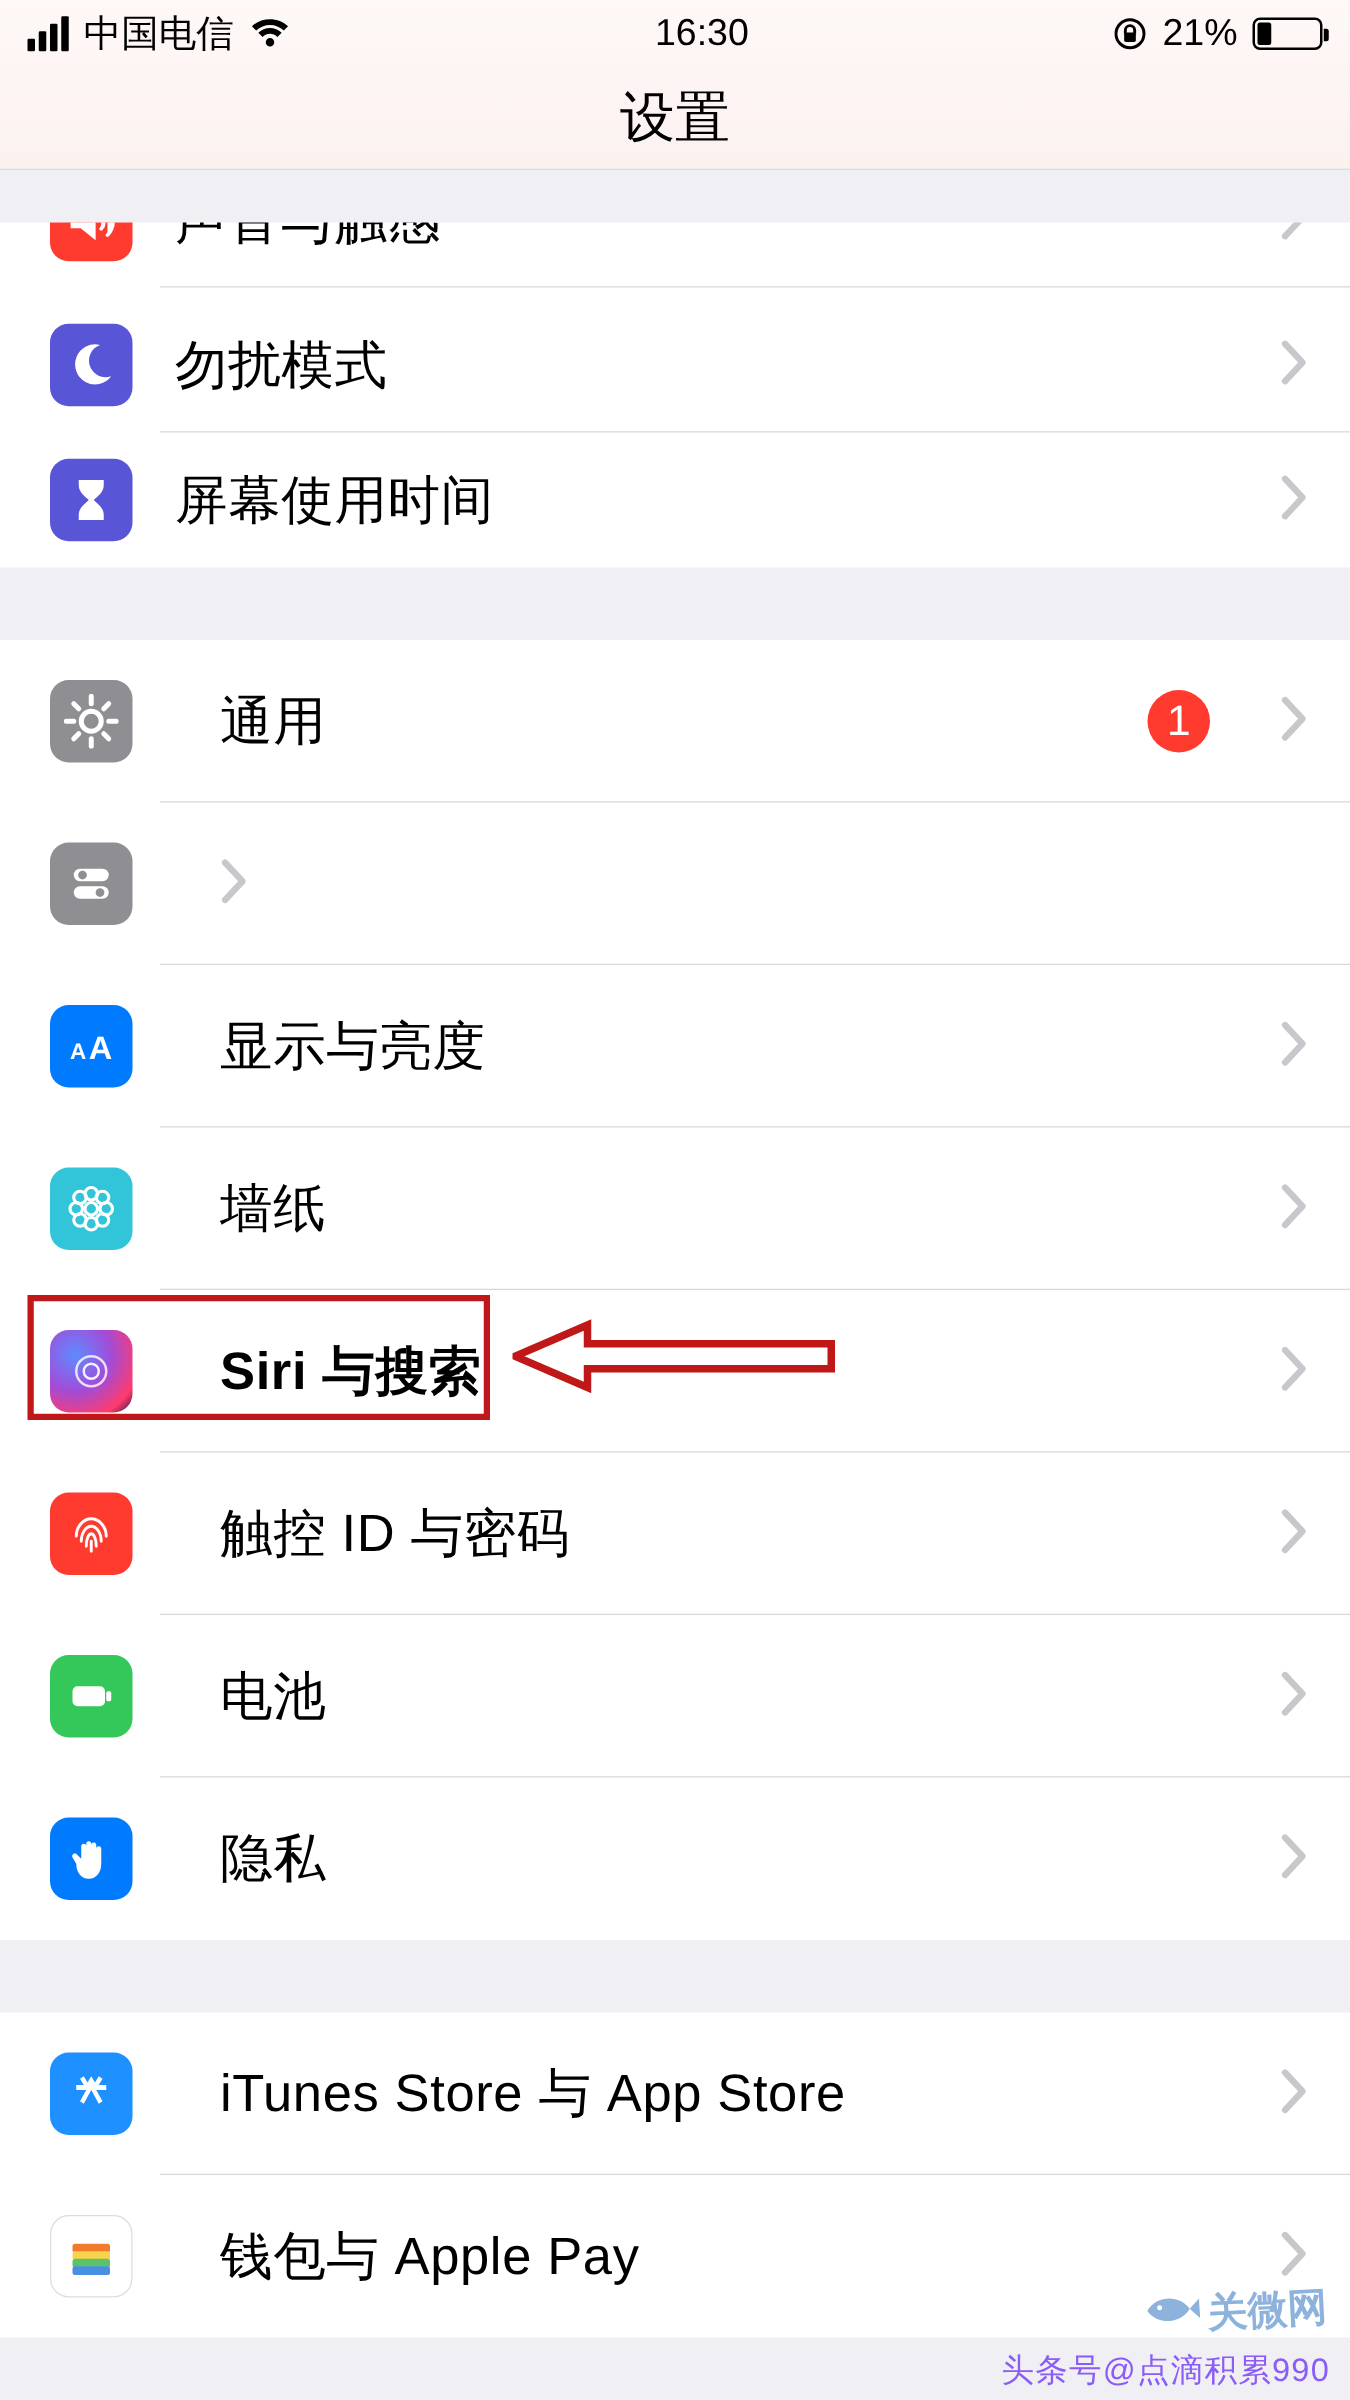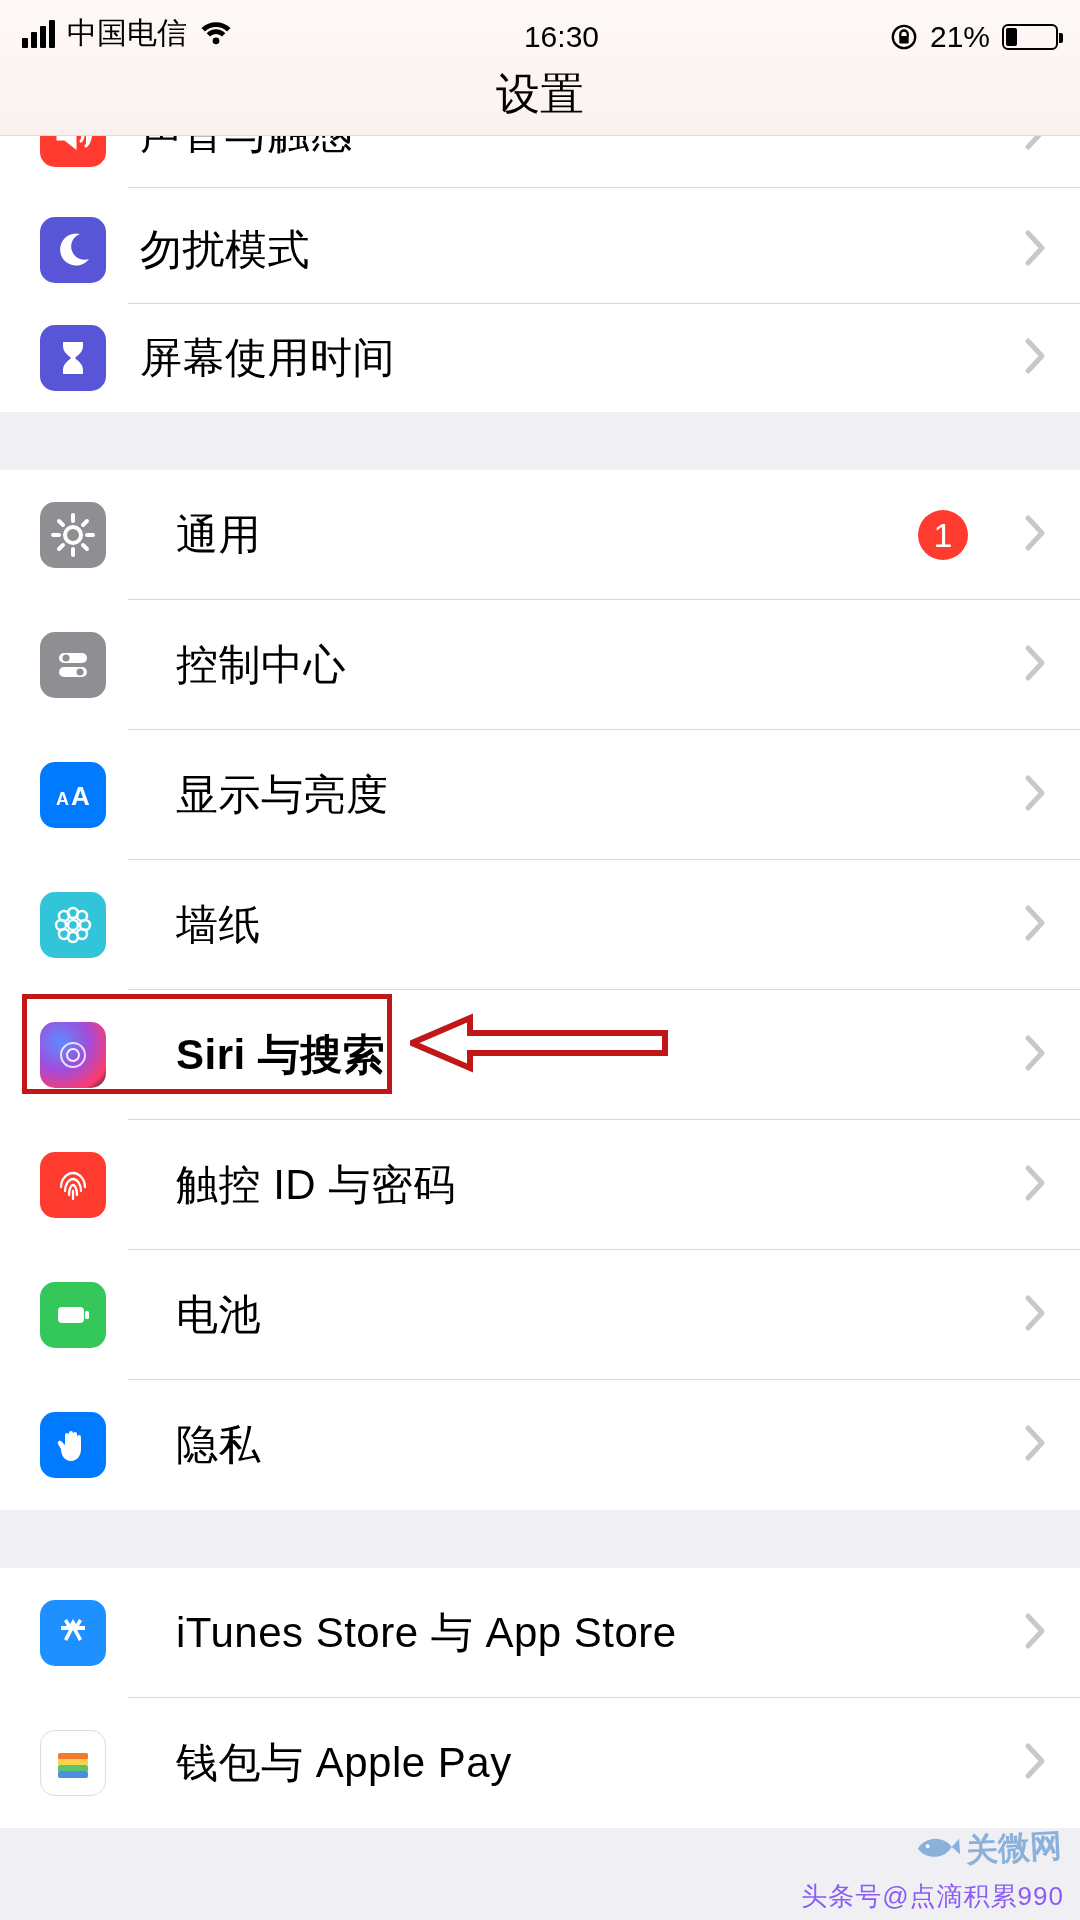--- a/index.html
+++ b/index.html
@@ -8,21 +8,21 @@
     height: 1920px;
     font-family: -apple-system, "Helvetica Neue", "PingFang SC", "Microsoft YaHei", sans-serif;
     background: #efeff4;
     color: #000;
     overflow: hidden;
   }
   
   .status-bar {
     height: 54px;
     display: flex;
-    align-items: flex-end;
+    align-items: center;
     justify-content: space-between;
     padding: 0 22px;
     background: linear-gradient(#fef8f7,#fdf6f4);
     font-size: 30px;
     font-weight: 500;
   }
   .status-left, .status-right { display: flex; align-items: center; gap: 12px; }
   .signal-bars { display: flex; align-items: flex-end; gap: 3px; }
   .signal-bars span { width: 6px; background: #000; border-radius: 1px; }
   .signal-bars span:nth-child(1){height:10px;}
@@ -46,21 +46,21 @@
   .nav-title {
     height: 82px;
     display:flex; align-items:center; justify-content:center;
     background: linear-gradient(#fdf5f4,#fbf2f0);
     border-bottom: 1px solid #dcdcdc;
     font-size: 44px; font-weight: 400;
   }
 
   
   .list { background:#efeff4; }
-  .group { background:#fff; }
+  .group { background:#fff;margin-top:42px; }
   .group + .group { margin-top: 58px; }
 
   .row {
     display:flex; align-items:center;
     padding: 0 32px 0 40px;
     height: 108px;
     position: relative;
   }
   .row.tall { height: 130px; gap: 36px; }
   .row .sep {
@@ -260,21 +260,20 @@
 
       <div class="row tall">
         <div class="icon-wrap bg-ctrl">
           <svg viewBox="0 0 40 40">
               <rect x="6" y="8" width="28" height="10" rx="5" fill="#fff"></rect>
               <circle cx="13" cy="13" r="3.5" fill="#8e8e93"></circle>
               <rect x="6" y="22" width="28" height="10" rx="5" fill="#fff"></rect>
               <circle cx="27" cy="27" r="3.5" fill="#8e8e93"></circle>
             </svg>
         </div>
-        <div class="label">控制中心</div>
         <div class="chev">
           <svg viewBox="0 0 24 38">
               <path d="M4 4l14 15L4 34" fill="none" stroke="#c7c7cc" stroke-width="5" stroke-linecap="round" stroke-linejoin="round"></path>
             </svg>
         </div>
         <div class="sep"></div>
       </div>
 
       <div class="row tall">
         <div class="icon-wrap bg-blue">

